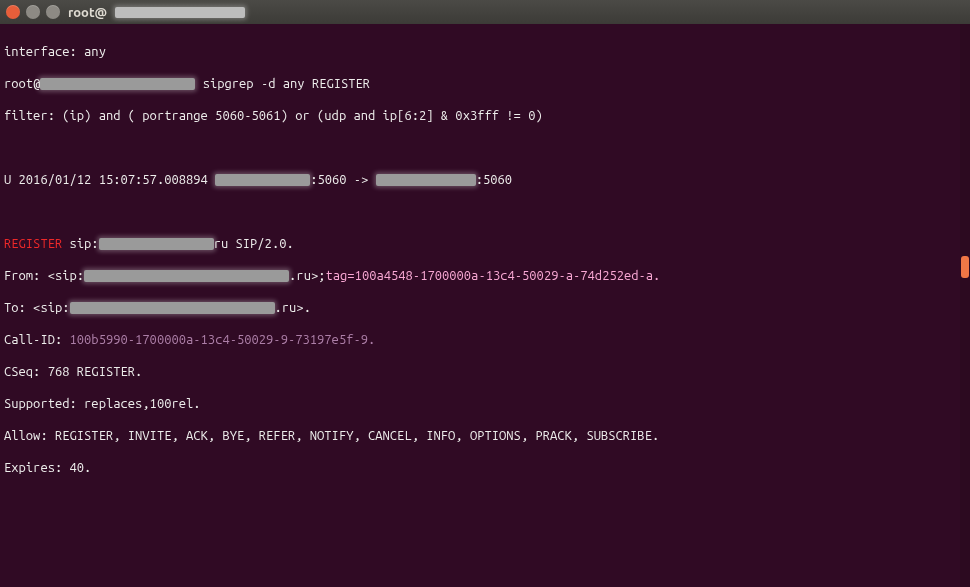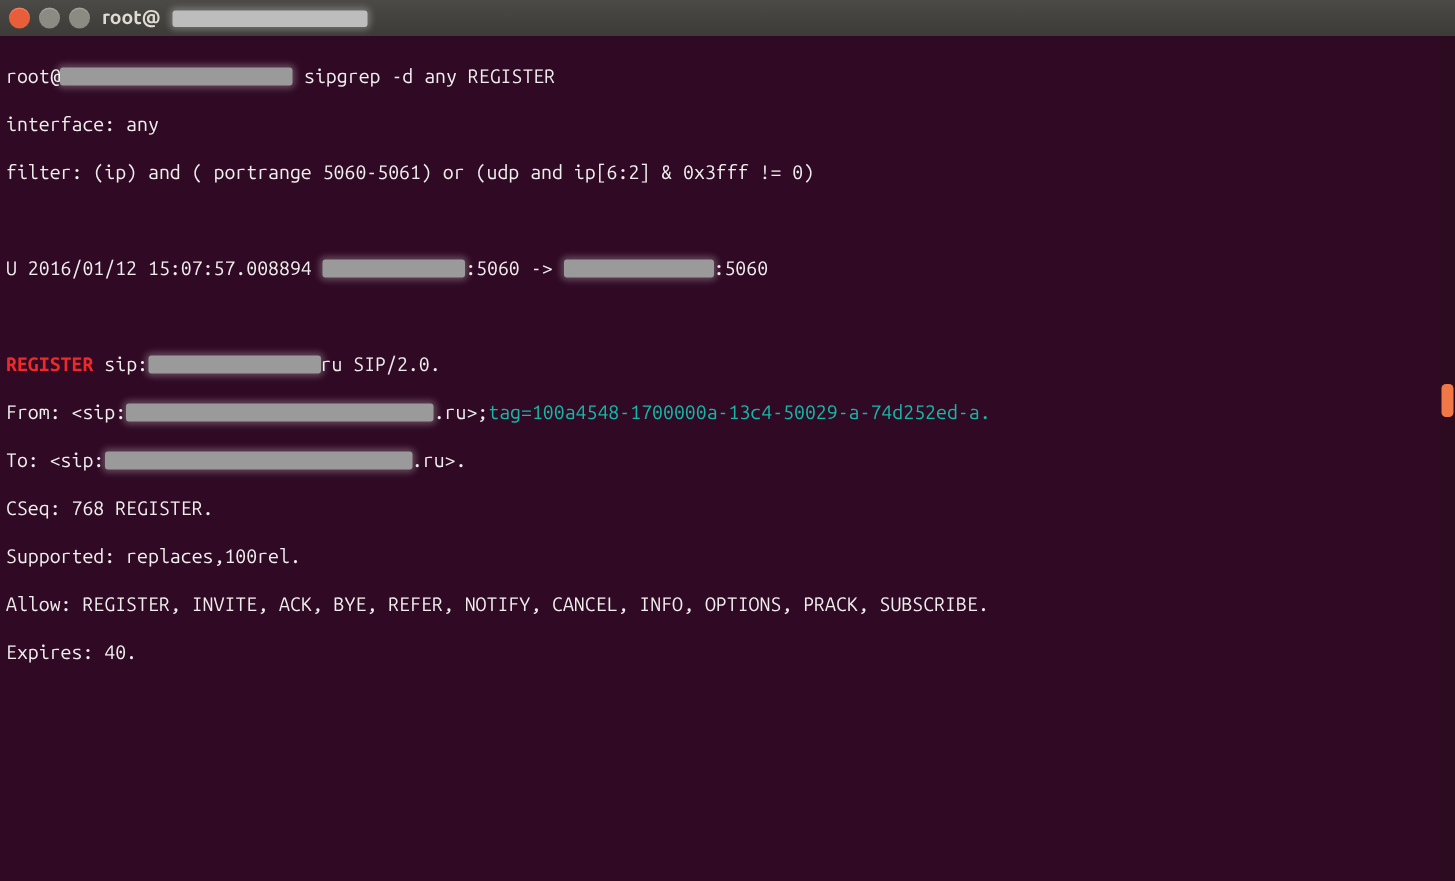--- a/index.html
+++ b/index.html
@@ -46,23 +46,23 @@
   }
   .line { display: block; min-height: 16px; }
   .redacted {
     display: inline-block;
     vertical-align: -2px;
     height: 12px;
     background: #9a9a9a;
     box-shadow: 0 0 4px 2px rgba(255,255,255,0.25);
     border-radius: 2px;
   }
-  .c-red     { color: #ef2929; font-weight: bold; }
+  .c-red     { color: #ef2929; font-weight: normal; }
   .c-purple  { color: #ad7fa8; }
-  .c-cyan    { color: #14b8a6; }
+  .c-cyan    { color: #f9a8d4; }
   .scrollbar {
     position: absolute;
     right: 0;
     top: 24px;
     width: 10px;
     height: 563px;
     background: #2c0a20;
   }
   .scroll-thumb {
     position: absolute;
@@ -81,29 +81,30 @@
   <div class="win-buttons">
     <div class="win-btn win-close"></div>
     <div class="win-btn win-min"></div>
     <div class="win-btn win-max"></div>
   </div>
   <span>root@</span>
   <span class="redacted" style="width:130px;height:11px;background:#bdbdbd;"></span>
 </div>
 
 <div class="term">
+<span class="line">interface: any</span>
 <span class="line"><span>root@</span><span class="redacted" style="width:155px"></span> <span>sipgrep -d any REGISTER</span></span>
-<span class="line">interface: any</span>
 <span class="line">filter: (ip) and ( portrange 5060-5061) or (udp and ip[6:2] &amp; 0x3fff != 0)</span>
 <span class="line"></span>
 <span class="line"><span>U 2016/01/12 15:07:57.008894 </span><span class="redacted" style="width:95px"></span><span>:5060 -&gt; </span><span class="redacted" style="width:100px"></span><span>:5060</span></span>
 <span class="line"></span>
 <span class="line"><span class="c-red">REGISTER</span><span> sip:</span><span class="redacted" style="width:115px"></span><span>ru SIP/2.0.</span></span>
 <span class="line"><span>From: &lt;sip:</span><span class="redacted" style="width:205px"></span><span>.ru&gt;;</span><span class="c-cyan">tag=100a4548-1700000a-13c4-50029-a-74d252ed-a.</span></span>
 <span class="line"><span>To: &lt;sip:</span><span class="redacted" style="width:205px"></span><span>.ru&gt;.</span></span>
+<span class="line"><span>Call-ID: </span><span class="c-purple">100b5990-1700000a-13c4-50029-9-73197e5f-9.</span></span>
 <span class="line">CSeq: 768 REGISTER.</span>
 <span class="line">Supported: replaces,100rel.</span>
 <span class="line">Allow: REGISTER, INVITE, ACK, BYE, REFER, NOTIFY, CANCEL, INFO, OPTIONS, PRACK, SUBSCRIBE.</span>
 <span class="line">Expires: 40.</span>
 
 
 
 
 
 

